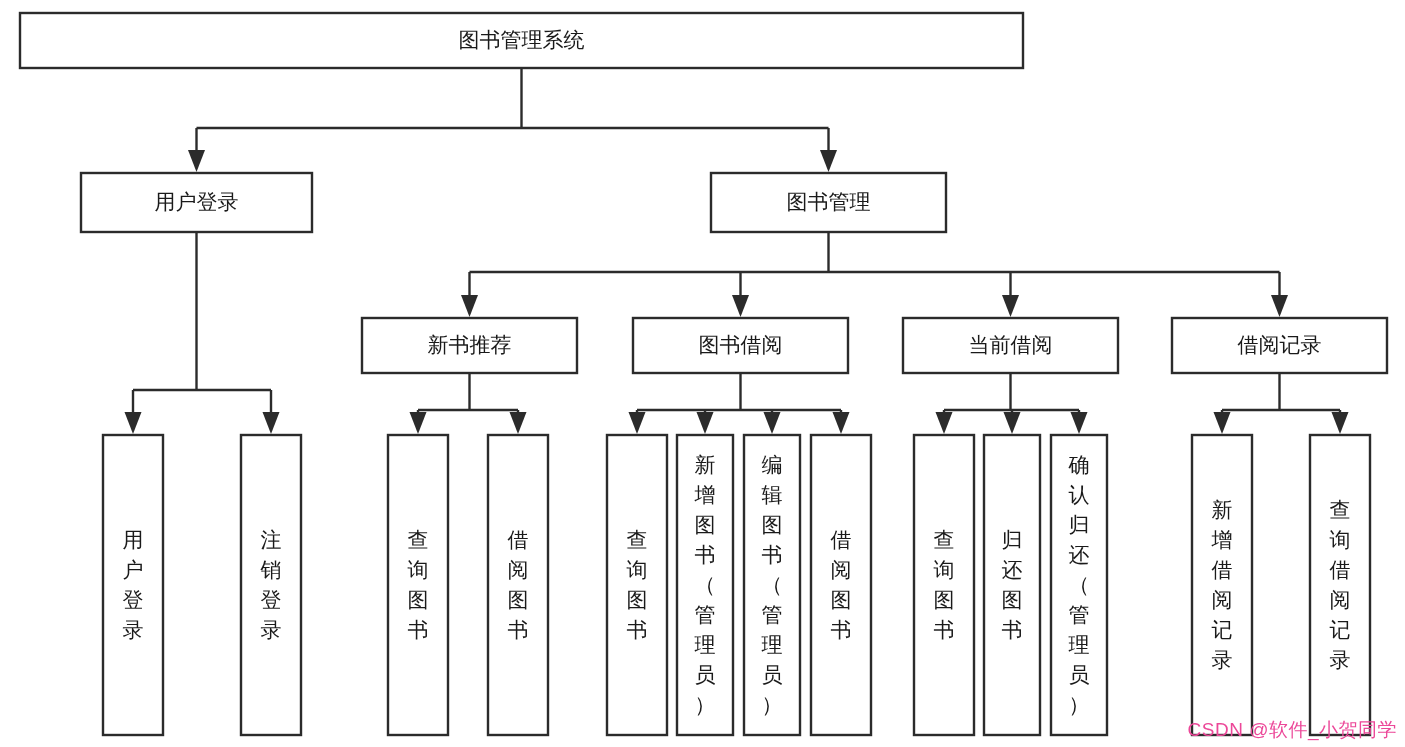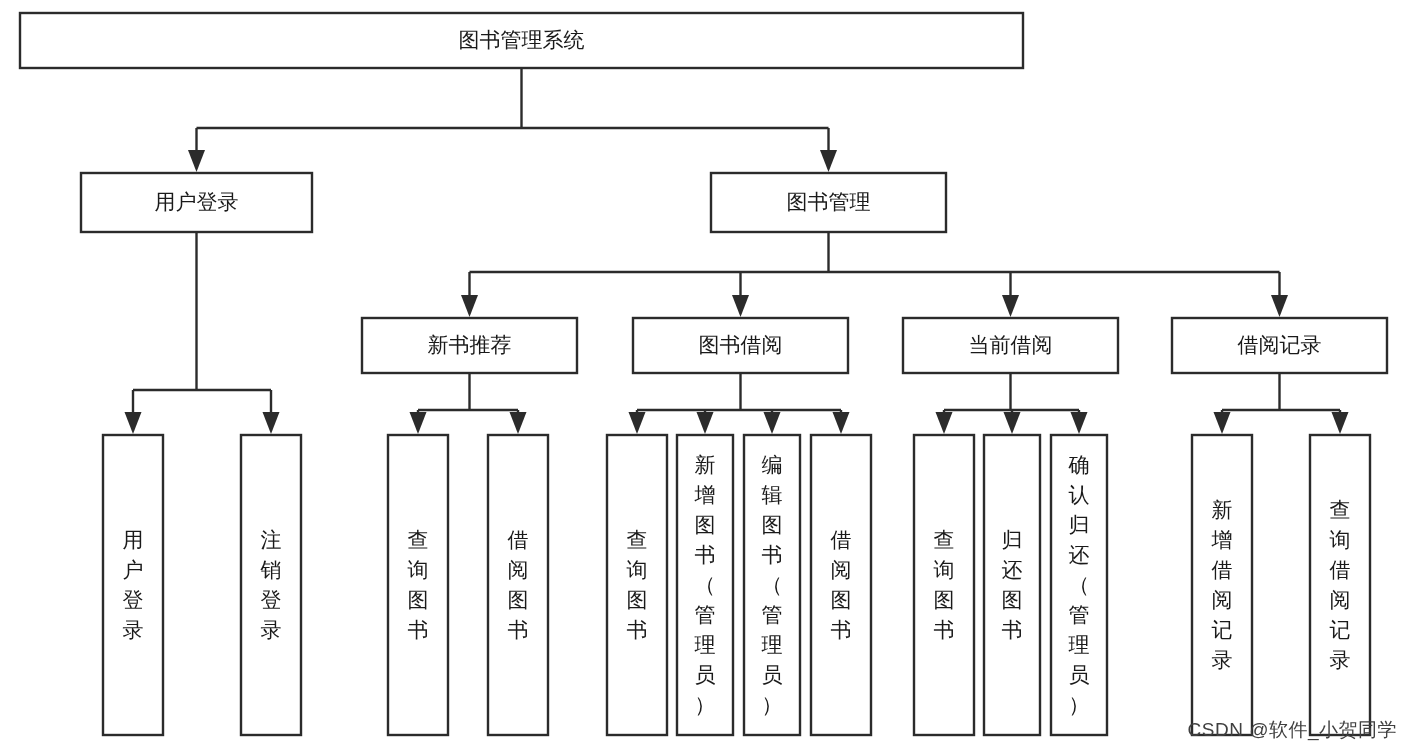--- a/index.html
+++ b/index.html
@@ -55,21 +55,21 @@
     fill: #1a1a1a;
     font-size: 21px;
     text-anchor: middle;
   }
   .watermark {
     position: absolute;
     right: 8px;
     bottom: 4px;
     font-family: "Liberation Sans", sans-serif;
     font-size: 19px;
-    color: #404040;
+    color: #ec4899;
     letter-spacing: 0.5px;
     white-space: nowrap;
     margin-left: 29px;
   }
 </style>
 </head>
 <body>
 
 <div id="diagram-root">
 

